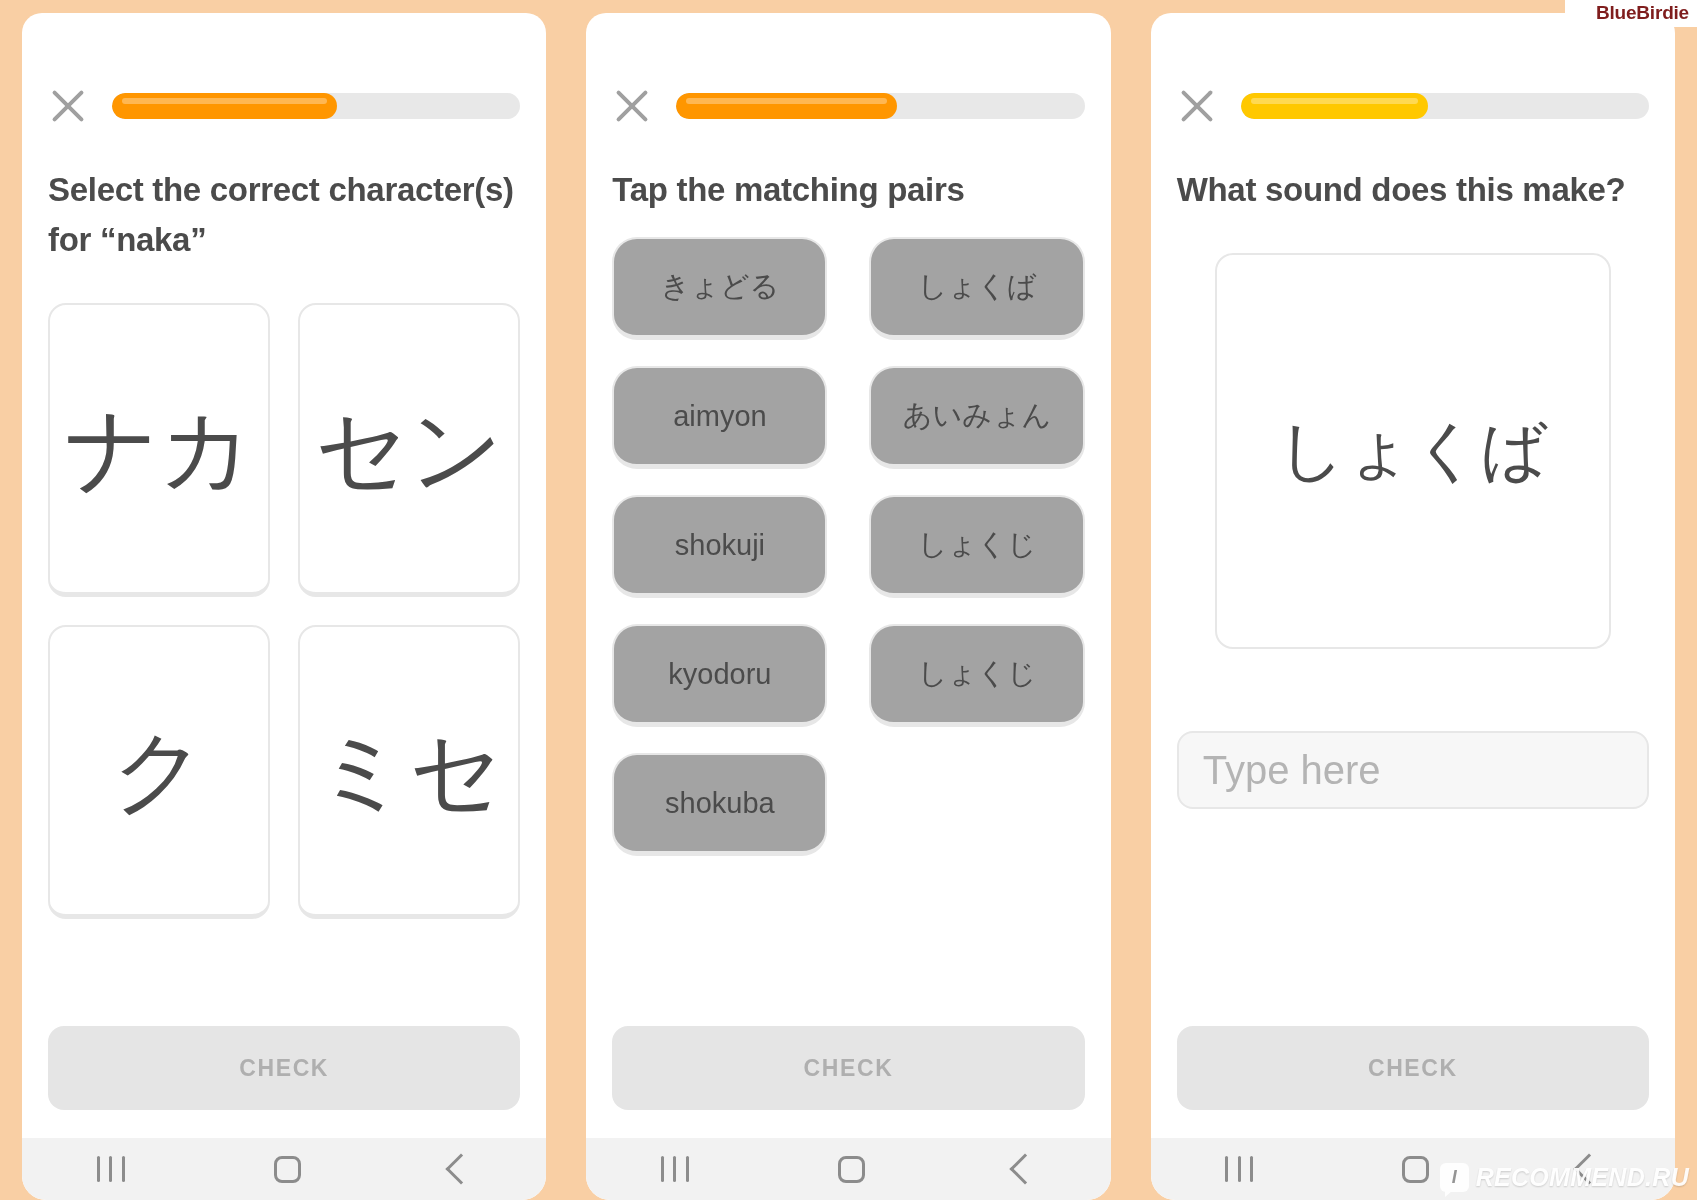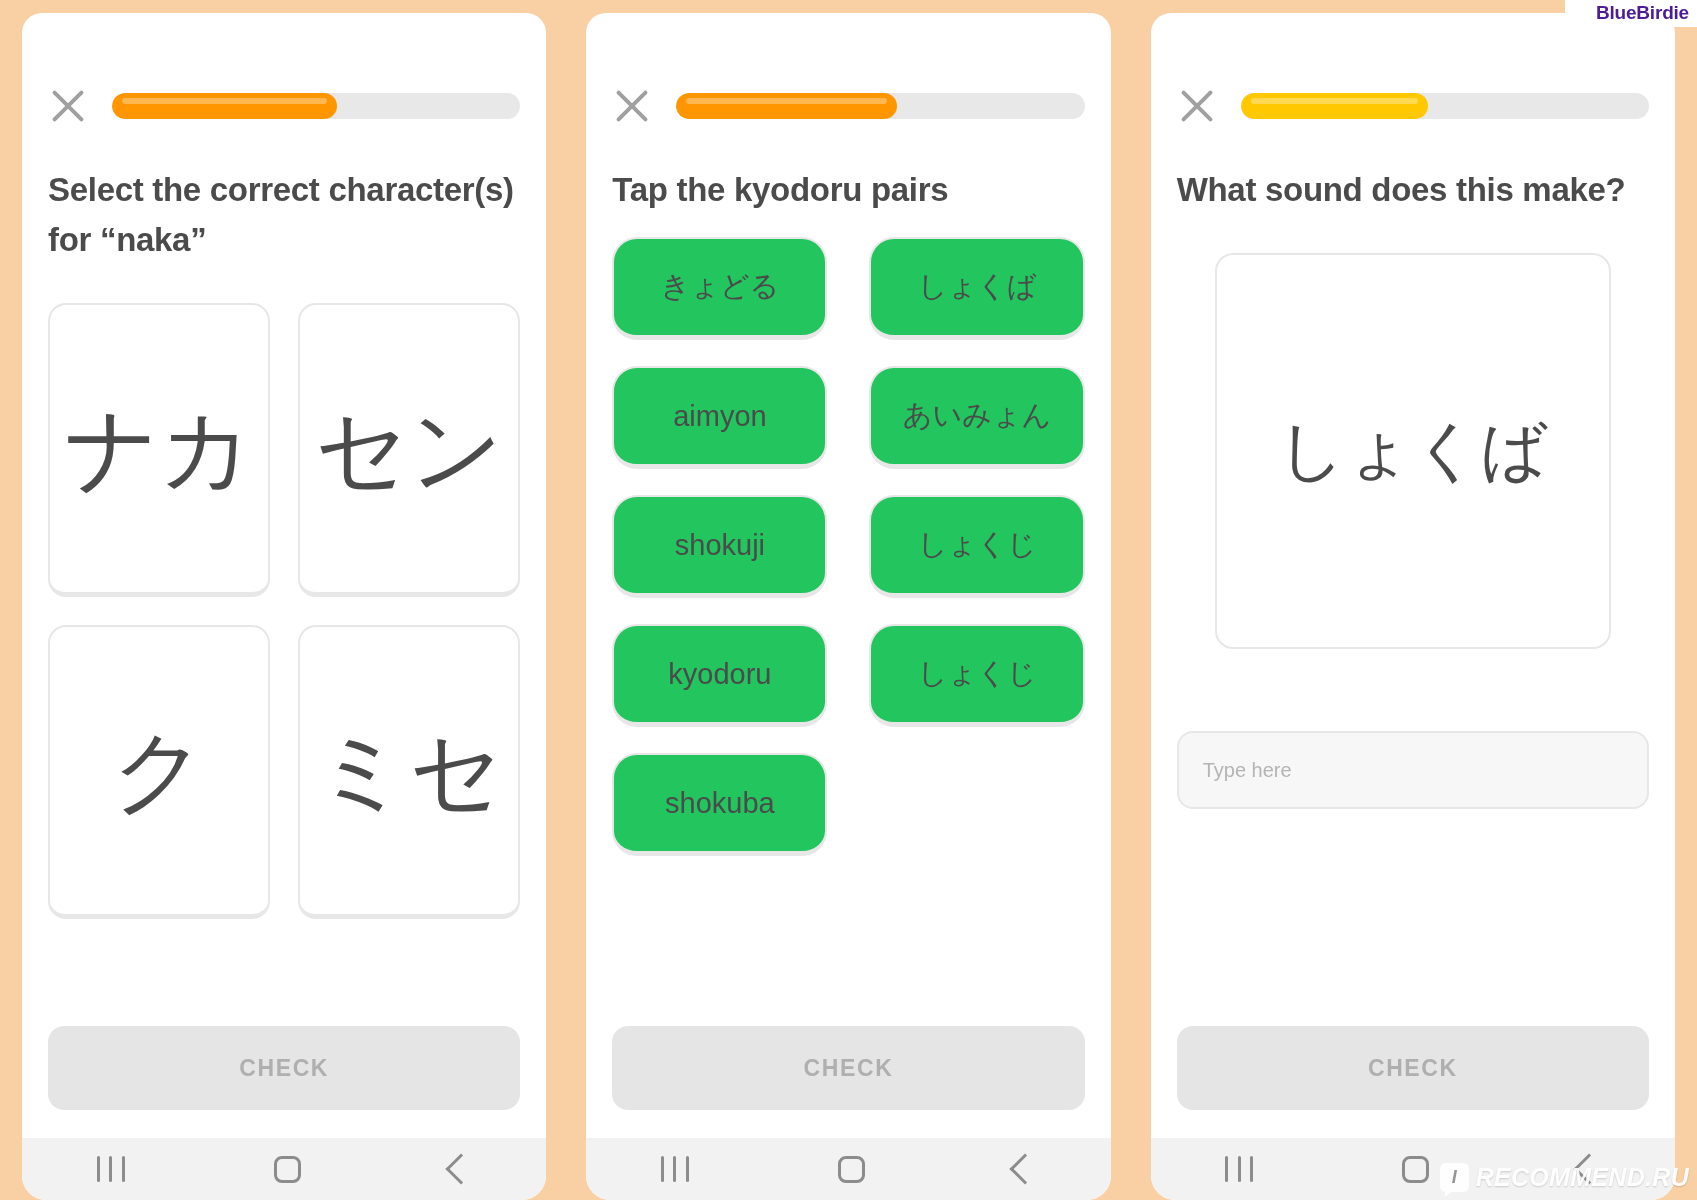--- a/index.html
+++ b/index.html
@@ -19,21 +19,21 @@
     top: 0; right: 0;
     width: 132px; height: 27px;
     background: #ffffff;
     z-index: 40;
   }
   .bluebirdie {
     position: absolute;
     top: 2px; right: 8px;
     font-size: 19px;
     font-weight: 700;
-    color: #4c1d95;
+    color: #7f1d1d;
     letter-spacing: -0.2px;
     z-index: 41;
     line-height: 22px;
   }
 
   .panels {
     position: absolute;
     top: 13px; left: 22px;
     width: 1653px; height: 838px;
     display: flex;
@@ -142,21 +142,21 @@
 
   
   .pairs-grid {
     margin-top: 22px;
     display: grid;
     grid-template-columns: 1fr 1fr;
     gap: 26px 42px;
   }
   .pair-chip {
     height: 103px;
-    background: #22c55e;
+    background: #a3a3a3;
     border: 2px solid #e7e7e7;
     border-bottom-width: 5px;
     border-radius: 25px;
     display: flex;
     align-items: center;
     justify-content: center;
     font-size: 29px;
     color: #4b4b4b;
     cursor: pointer;
   }
@@ -178,21 +178,21 @@
     color: #4b4b4b;
   }
   .type-input {
     margin-top: 82px;
     width: 100%;
     height: 78px;
     background: #f7f7f7;
     border: 2px solid #e7e7e7;
     border-radius: 16px;
     padding: 0 24px;
-    font-size: 20px;
+    font-size: 40px;
     color: #afafaf;
     font-family: "Liberation Sans", "DejaVu Sans", sans-serif;
     outline: none;
   }
   .type-input::placeholder { color: #b4b4b4; }
 
   
   .check-btn {
     margin: auto 26px 28px 26px;
     height: 84px;
@@ -314,21 +314,21 @@
   </div>
 
   <div class="phone">
     <div class="screen-body">
       <div class="header-row">
         <div class="close-icon"></div>
         <div class="progress-track">
           <div class="progress-fill" style="width:54%;background:#ff9600"></div>
         </div>
       </div>
-      <div class="prompt">Tap the kyodoru pairs</div>
+      <div class="prompt">Tap the matching pairs</div>
       <div class="pairs-grid">
         <div class="pair-chip">きょどる</div>
         <div class="pair-chip">しょくば</div>
         <div class="pair-chip">aimyon</div>
         <div class="pair-chip">あいみょん</div>
         <div class="pair-chip">shokuji</div>
         <div class="pair-chip">しょくじ</div>
         <div class="pair-chip">kyodoru</div>
         <div class="pair-chip">しょくじ</div>
         <div class="pair-chip">shokuba</div>

